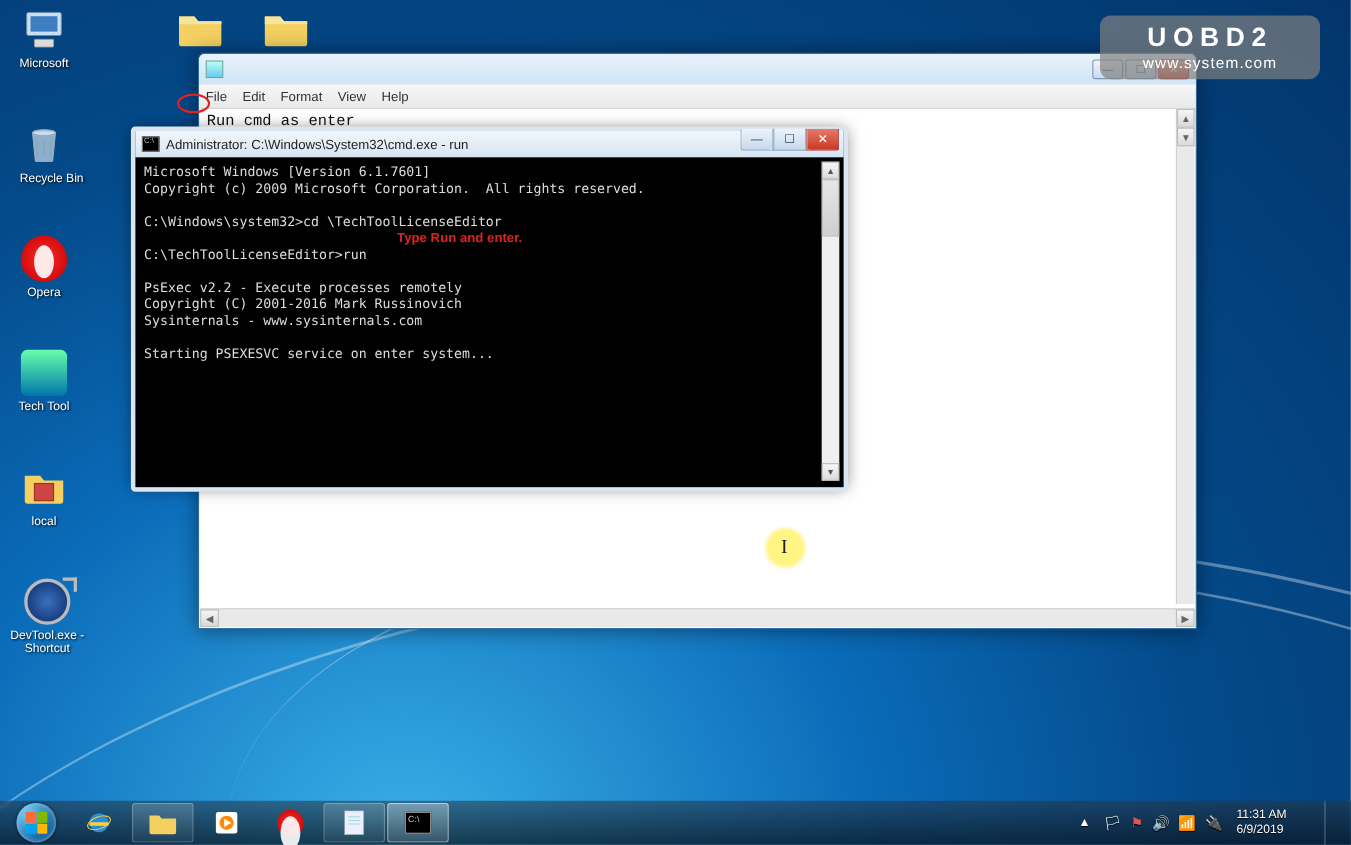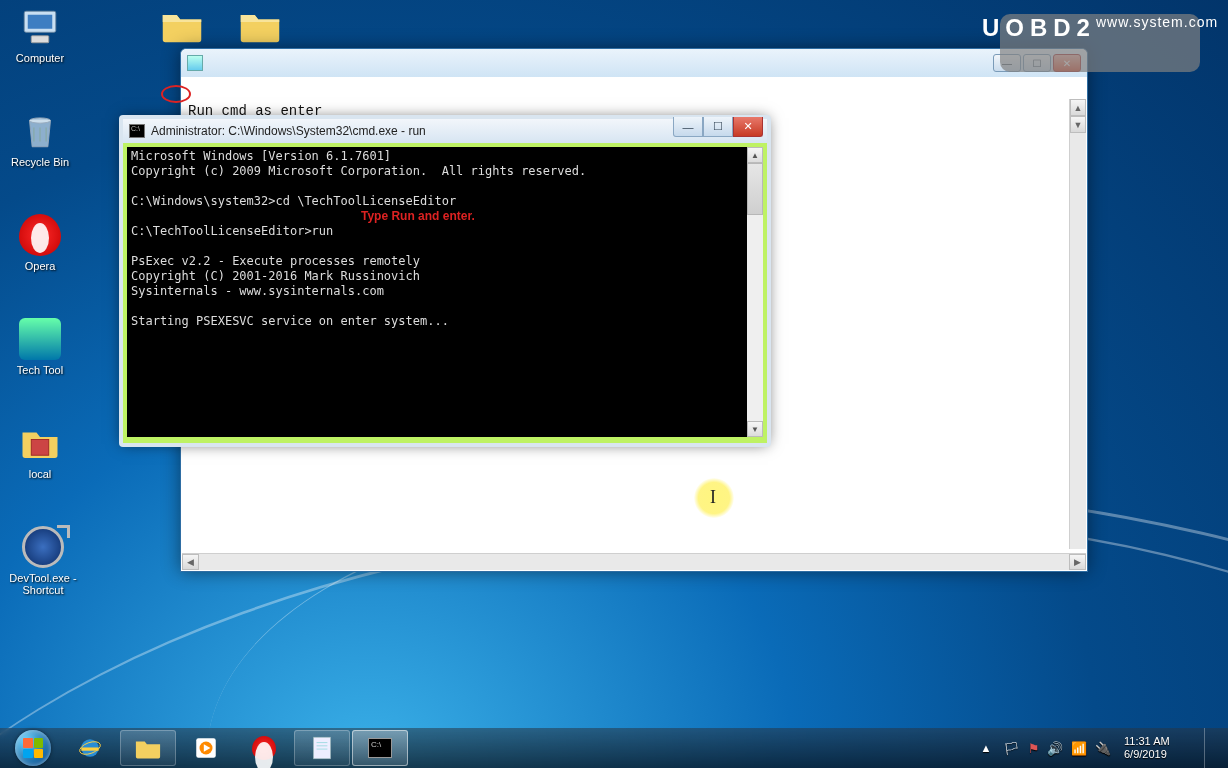--- a/index.html
+++ b/index.html
@@ -31,21 +31,21 @@
 .notepad-menu { height: 22px; background: linear-gradient(#f7f7f7,#e9e9e9); border-bottom:1px solid #d0d0d0; display:flex; align-items:center; font-size:12px; padding: 0 6px; gap: 14px; color:#333;}
 .notepad-menu span{cursor:default;}
 .notepad-body { position: absolute; left: 1px; right: 1px; top: 50px; bottom: 22px; background: #fff; overflow: hidden; font-family: Consolas, "Courier New", monospace; font-size: 14px; padding: 4px 6px; color:#111;}
 .np-vscroll { position:absolute; right:1px; top:50px; bottom:22px; width:17px; background:#e9e9e9; border-left:1px solid #cfcfcf;}
 .np-vscroll .arrow{height:17px;background:linear-gradient(#f5f5f5,#d9d9d9);border:1px solid #bdbdbd;display:flex;align-items:center;justify-content:center;font-size:9px;color:#666;}
 .np-hscroll { position:absolute; left:1px; right:1px; bottom:1px; height:17px; background:#e9e9e9; border-top:1px solid #cfcfcf; display:flex;}
 .np-hscroll .arrow{width:17px;background:linear-gradient(#f5f5f5,#d9d9d9);border:1px solid #bdbdbd;display:flex;align-items:center;justify-content:center;font-size:9px;color:#666;}
 .np-hscroll .track{flex:1;}
 
 
-.cmd { position: absolute; left: 122px; top: 118px; width: 646px; height: 326px; background: #bef264; border: 1px solid #666; box-shadow: 0 0 14px rgba(0,0,0,0.6); }
+.cmd { position: absolute; left: 122px; top: 118px; width: 646px; height: 326px; background: #000000; border: 1px solid #666; box-shadow: 0 0 14px rgba(0,0,0,0.6); }
 .cmd-chrome { position:absolute; left:-4px; right:-4px; top:-4px; bottom:-4px; border: 4px solid #d9e5f0; border-radius: 4px; pointer-events:none;}
 .cmd-titlebar { height: 24px; background: linear-gradient(#f2f6fb,#d7e5f2); display:flex; align-items:center; font-size:12px; padding: 0 6px; color:#222; position:relative; z-index:2;}
 .cmd-titlebar .cmd-icon { width:16px; height:14px; background:#000; border:1px solid #777; margin-right:6px; position:relative;}
 .cmd-titlebar .cmd-icon::after{content:"C:\\"; color:#bbb; font-size:7px; position:absolute; left:1px; top:0;}
 .cmd-btns { position:absolute; right:4px; top:-2px; display:flex; gap:0;}
 .cmd-btn { width: 30px; height: 20px; background: linear-gradient(#eef4fa,#c6d9ec); border: 1px solid #8aa7c3; border-top:none; font-size:11px; display:flex; align-items:center; justify-content:center; color:#345;}
 .cmd-btn.min{border-radius:0 0 0 3px;}
 .cmd-btn.close { background: linear-gradient(#e8796b,#c73a24); color:#fff; border-color:#a33; border-radius:0 0 3px 0;}
 .cmd-body { position:absolute; left:4px; right:20px; top:28px; bottom:6px; background:#000; color:#ddd; font-family: Consolas, "Lucida Console", monospace; font-size: 12px; line-height: 15px; padding: 2px 4px; white-space: pre; overflow:hidden;}
 .cmd-vscroll { position:absolute; right:4px; top:28px; bottom:6px; width:16px; background:#efefef;}
@@ -56,21 +56,21 @@
 .cmd .annot-circle { position:absolute; left:316px; top:207px; width:30px; height:18px; border:2px solid #d22; border-radius:50%; transform: translate(-156px,-124px);}
 
 .cmd .annot-circle { left:194px; top:90px; }
 .cmd .annot-text { position:absolute; left:238px; top:90px; color:#d22; font-family: Tahoma, sans-serif; font-size:12px; font-weight:bold;}
 
 
 .cursor-hl { position:absolute; left:694px; top:478px; width:40px; height:40px; background: radial-gradient(circle, rgba(255,245,120,0.95) 0%, rgba(255,240,80,0.7) 55%, rgba(255,240,80,0) 72%); border-radius:50%;}
 .cursor-hl::after{content:"I"; font-family: serif; font-size:18px; color:#222; position:absolute; left:16px; top:9px;}
 
 
-.watermark { position:absolute; right:28px; top:14px; width:200px; height:58px; background: rgba(128,128,128,0.7); border-radius:10px; color:#fff; text-align:center; display:flex; flex-direction:row; justify-content:center; font-family: Arial, sans-serif;}
+.watermark { position:absolute; right:28px; top:14px; width:200px; height:58px; background: rgba(128,128,128,0.7); border-radius:10px; color:#fff; text-align:center; display:flex; flex-direction:column; justify-content:center; font-family: Arial, sans-serif;}
 .watermark .l1{font-size:24px; font-weight:bold; letter-spacing:6px;}
 .watermark .l2{font-size:14px; letter-spacing:1px;}
 
 
 .taskbar { position:absolute; left:0; right:0; bottom:0; height:40px; background: linear-gradient(rgba(40,55,70,0.55), rgba(10,20,30,0.75)); display:flex; align-items:center; padding: 0 6px; backdrop-filter: blur(2px);}
 .start-btn { width:54px; height:38px; display:flex; align-items:center; justify-content:center;}
 .start-orb { width:36px; height:36px; border-radius:50%; background: radial-gradient(circle at 30% 30%, #6fd5ff, #0b5a9a 70%); box-shadow: inset 0 0 6px rgba(255,255,255,0.6), 0 0 4px rgba(0,0,0,0.5); display:grid; grid-template: 1fr 1fr / 1fr 1fr; gap:1px; padding:8px;}
 .start-orb div{border-radius:1px;}
 .so-r{background:#ff6a39;} .so-g{background:#7fba00;} .so-b{background:#00a4ef;} .so-y{background:#ffb900;}
 .task-item { width:56px; height:36px; margin-left:2px; border-radius:3px; display:flex; align-items:center; justify-content:center;}
@@ -108,24 +108,24 @@
 </div>
 
 <div class="desktop-icon" style="left:4px; top:6px;">
   <div class="ico computer-ico">
     <svg viewBox="0 0 48 48">
         <rect x="6" y="6" width="36" height="24" rx="2" fill="#c9dff2" stroke="#6f8aa3"></rect>
         <rect x="10" y="10" width="28" height="16" fill="#3e7ec2"></rect>
         <rect x="14" y="34" width="20" height="8" rx="1" fill="#dcdcdc" stroke="#999"></rect>
       </svg>
   </div>
-  <div>Computer</div>
-</div>
-
-<div class="desktop-icon" style="left:4px; top:110px;">
+  <div>Microsoft</div>
+</div>
+
+<div class="desktop-icon" style="left:4px; top:110px;text-align:right;">
   <div class="ico bin-ico">
     <svg viewBox="0 0 48 48">
         <path d="M12 12h24l-3 30H15z" fill="rgba(200,220,235,0.7)" stroke="#9ab"></path>
         <ellipse cx="24" cy="12" rx="12" ry="3" fill="rgba(220,235,245,0.8)" stroke="#9ab"></ellipse>
         <path d="M17 20v16M24 20v16M31 20v16" stroke="#8aa" stroke-width="1.5"></path>
       </svg>
   </div>
   <div>Recycle Bin</div>
 </div>
 
@@ -155,20 +155,27 @@
 </div>
 
 <div class="notepad">
   <div class="notepad-titlebar">
     <div class="np-icon"></div>
     <div class="win-btns">
       <div class="win-btn">—</div>
       <div class="win-btn">☐</div>
       <div class="win-btn close">✕</div>
     </div>
+  </div>
+  <div class="notepad-menu">
+    <span>File</span>
+    <span>Edit</span>
+    <span>Format</span>
+    <span>View</span>
+    <span>Help</span>
   </div>
   <div class="notepad-body">
     <span>Run cmd as enter</span>
   </div>
   <div class="np-vscroll">
     <div class="arrow">▲</div>
     <div style="flex:1"></div>
     <div class="arrow">▼</div>
   </div>
   <div class="np-hscroll">

